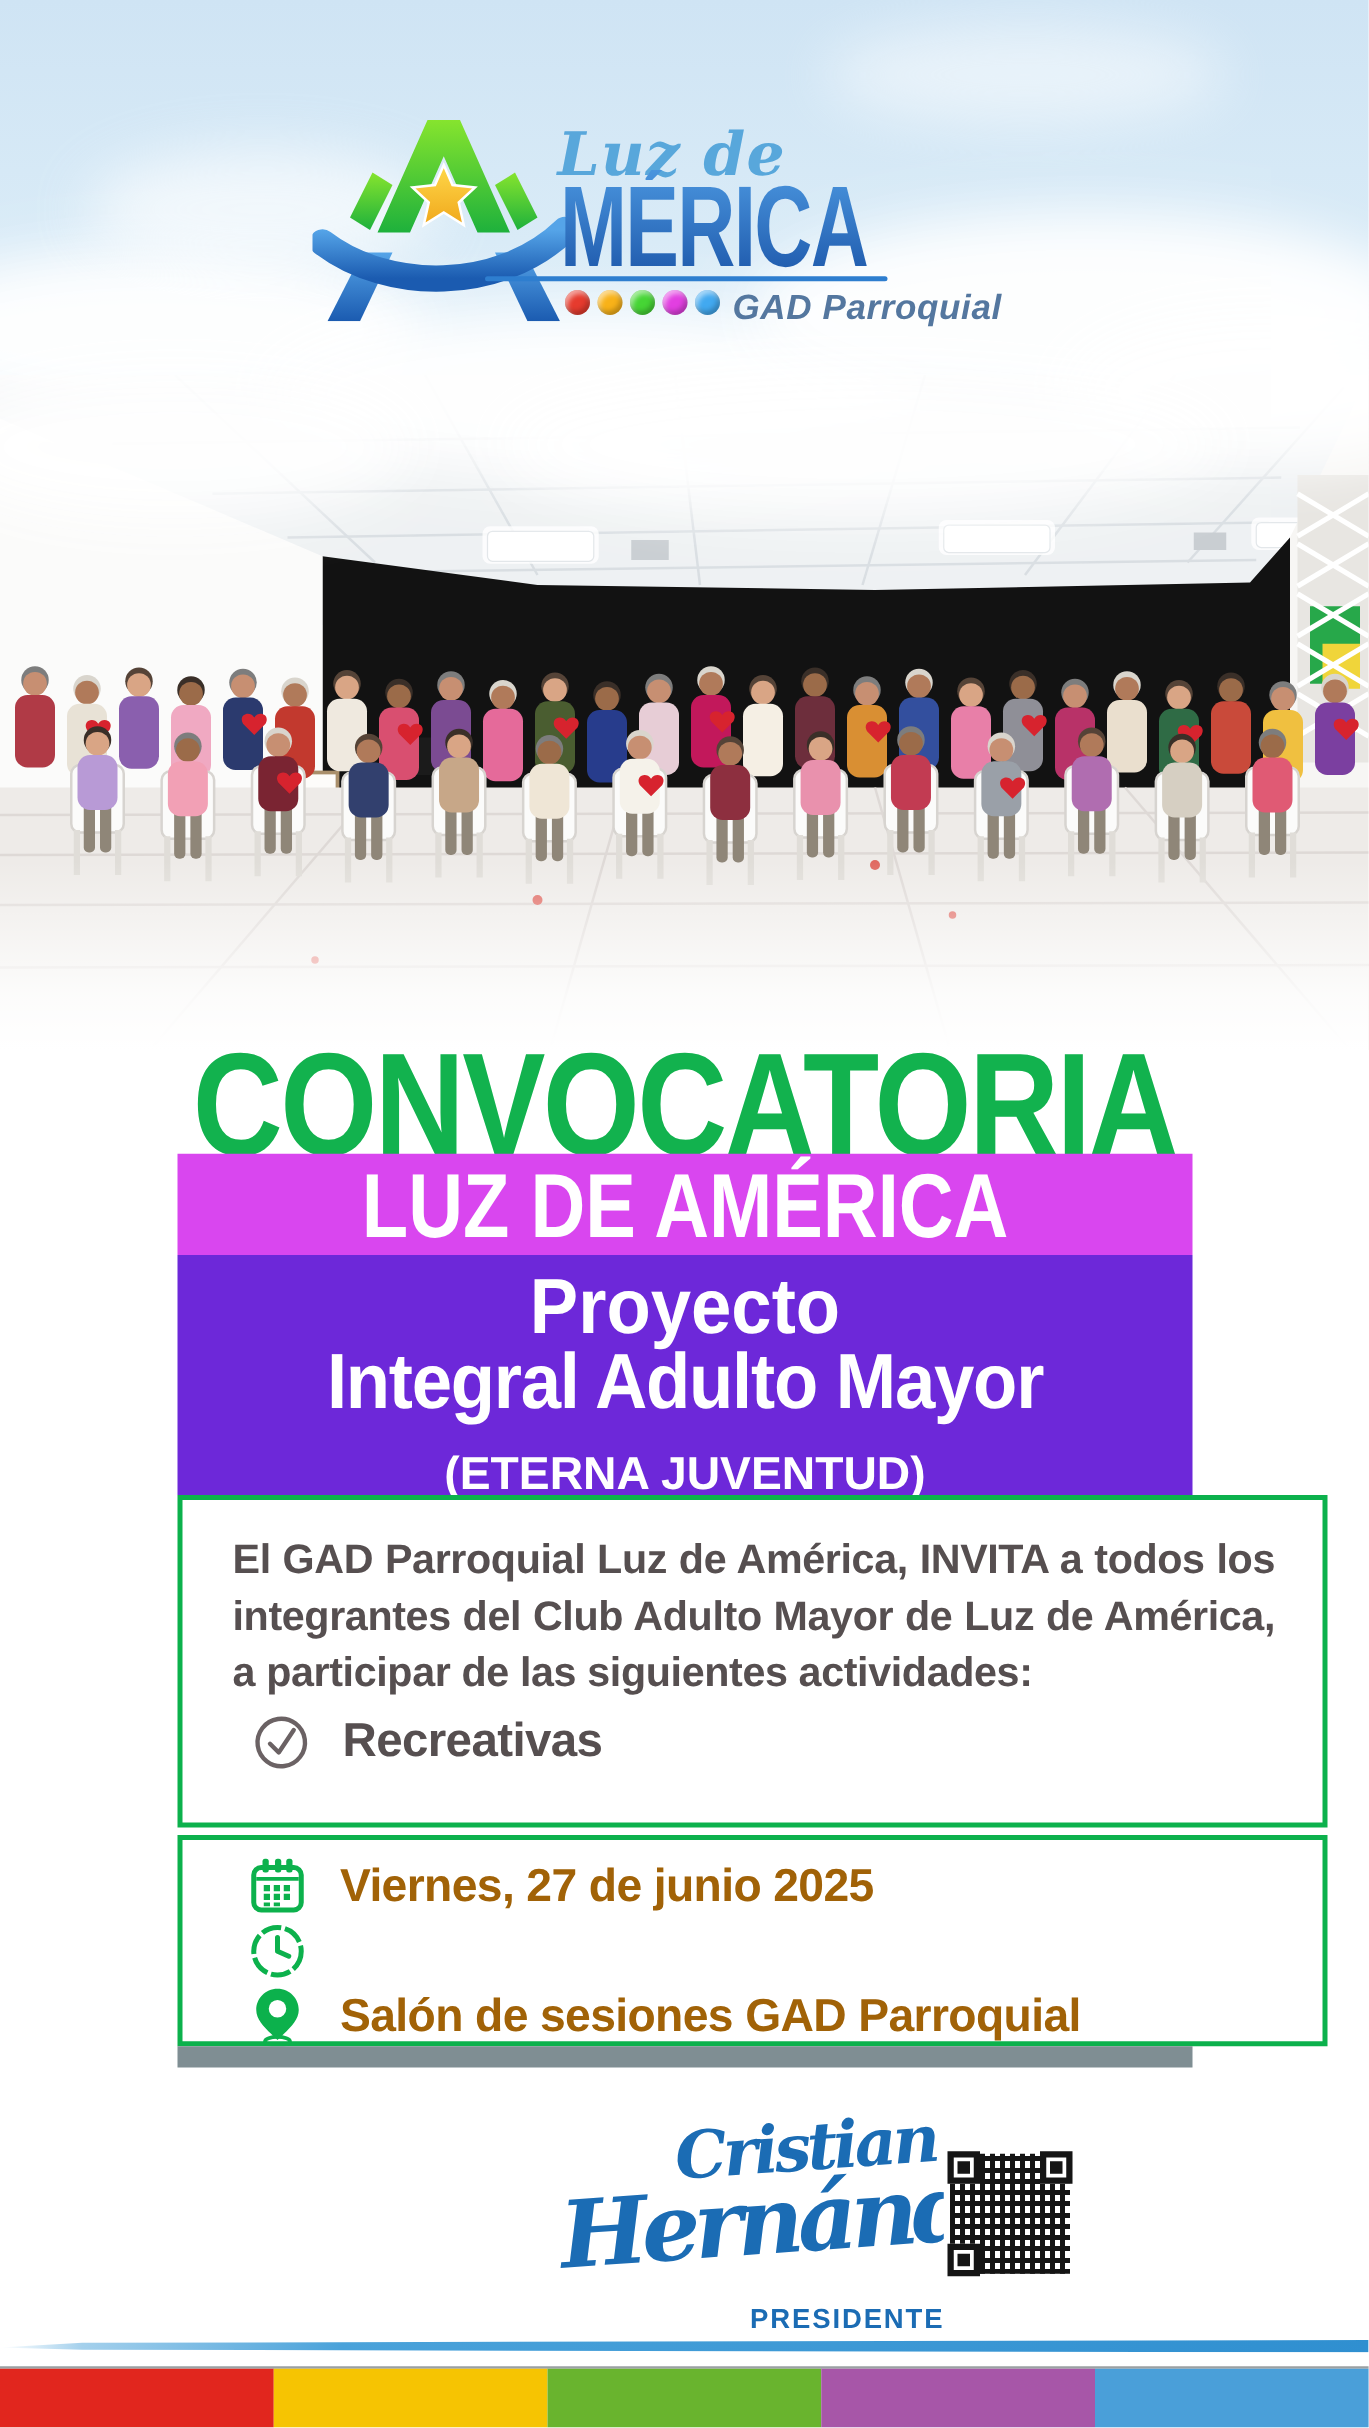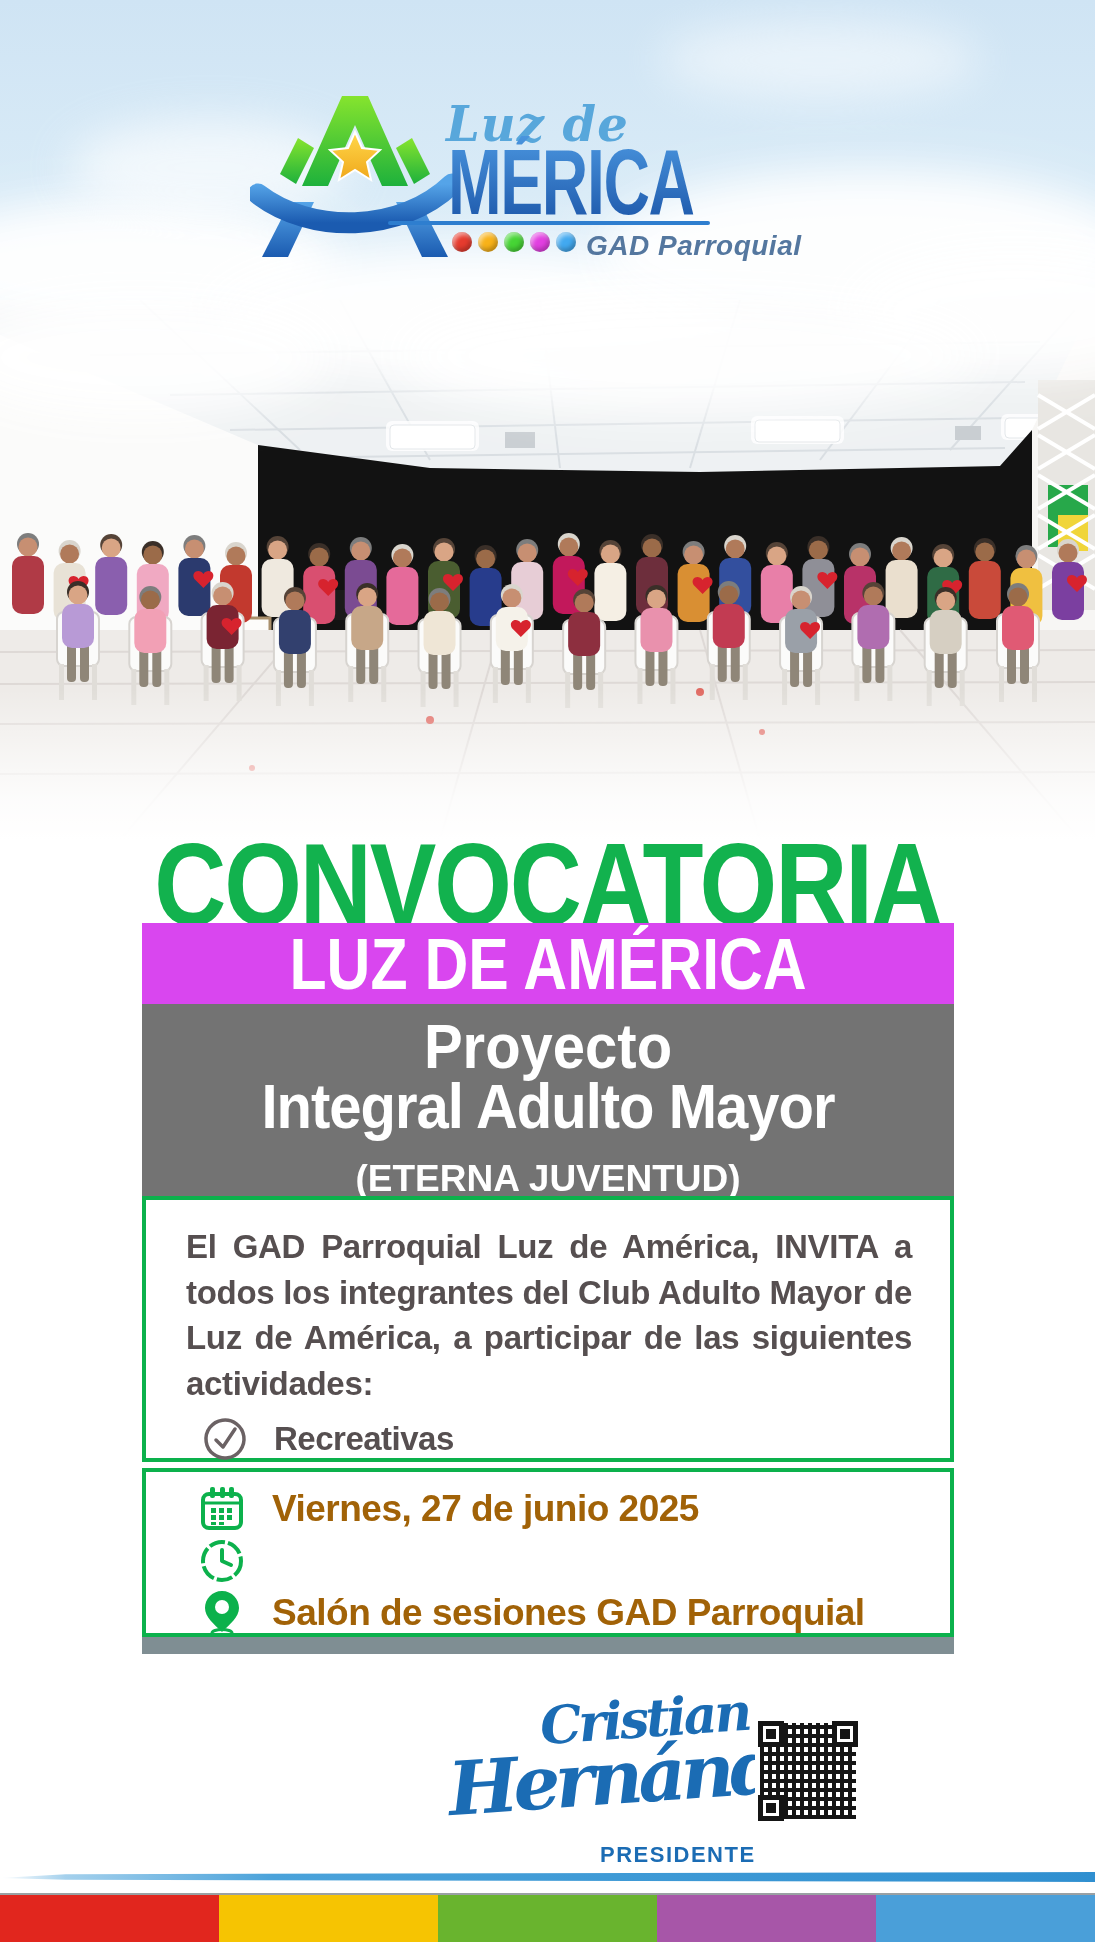--- a/index.html
+++ b/index.html
@@ -46,34 +46,34 @@
   
   .title{position:absolute;left:0;top:826px;width:1095px;margin:0;text-align:center;
        font-size:96px;font-weight:bold;line-height:1;color:#12b24e;
        letter-spacing:-2px;transform:scale(1.04,1.22);transform-origin:50% 0;}
 
   
   .banner{position:absolute;left:142px;top:923px;width:812px;height:81px;background:#d946ef;
        display:flex;align-items:center;justify-content:center;}
   .banner span{display:inline-block;font-size:66px;font-weight:bold;color:#fff;
        letter-spacing:0;transform:scale(.92,1.1);white-space:nowrap;}
-  .project{position:absolute;left:142px;top:1004px;width:812px;height:192px;background:#737373;
+  .project{position:absolute;left:142px;top:1004px;width:812px;height:192px;background:#6d28d9;
        color:#fff;text-align:center;font-weight:bold;}
   .project .p1{margin-top:12px;font-size:58px;line-height:1.04;transform:scaleY(1.08);}
   .project .p2{font-size:58px;line-height:1.04;transform:scaleY(1.08);letter-spacing:-1px;}
   .project .p3{font-size:37px;line-height:1.2;margin-top:20px;letter-spacing:0;}
 
   
-  .card{position:absolute;left:142px;width:812px;background:#fff;border:4px solid #0cb14c;box-sizing:border-box;}
+  .card{position:absolute;left:142px;width:920px;background:#fff;border:4px solid #0cb14c;box-sizing:border-box;}
   .card1{top:1196px;height:266px;}
   .card2{top:1468px;height:169px;padding:14px 0 0 52px;}
   .para{margin:24px 38px 0 40px;font-size:33px;font-weight:bold;color:#564f50;
        line-height:1.38;text-align:justify;letter-spacing:-.3px;}
   .activity{display:flex;align-items:center;gap:26px;margin:10px 0 0 56px;}
-  .activity .label{font-size:33px;font-weight:bold;color:#564f50;letter-spacing:-.5px;text-align:right;}
+  .activity .label{font-size:38px;font-weight:bold;color:#564f50;letter-spacing:-.5px;text-align:right;}
   .detail-row{display:flex;align-items:center;gap:26px;height:46px;margin-bottom:6px;}
   .detail-row .label{font-size:37px;font-weight:bold;color:#a16207;letter-spacing:-.5px;white-space:nowrap;}
   .gray-bar-bottom{position:absolute;left:142px;top:1637px;width:812px;height:17px;background:#7f8e93;}
 
   
   .sig-first{position:absolute;left:540px;top:1688px;font-family:"DejaVu Serif",serif;
        font-style:italic;font-weight:bold;font-size:52px;color:#1b6cb4;
        letter-spacing:-3px;transform:rotate(-4deg);}
   .sig-last{position:absolute;left:448px;top:1732px;font-family:"DejaVu Serif",serif;
        font-style:italic;font-weight:bold;font-size:74px;color:#1b6cb4;

